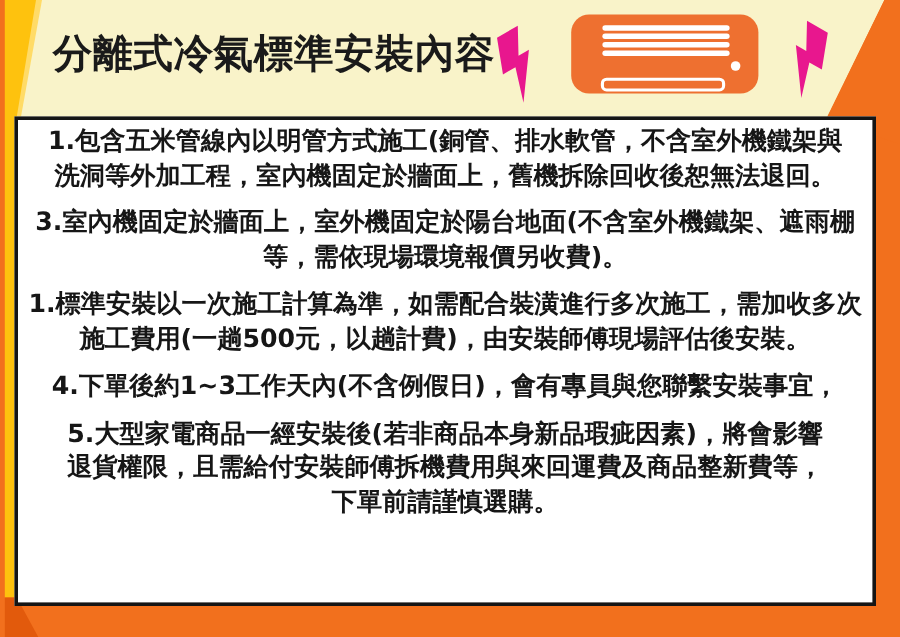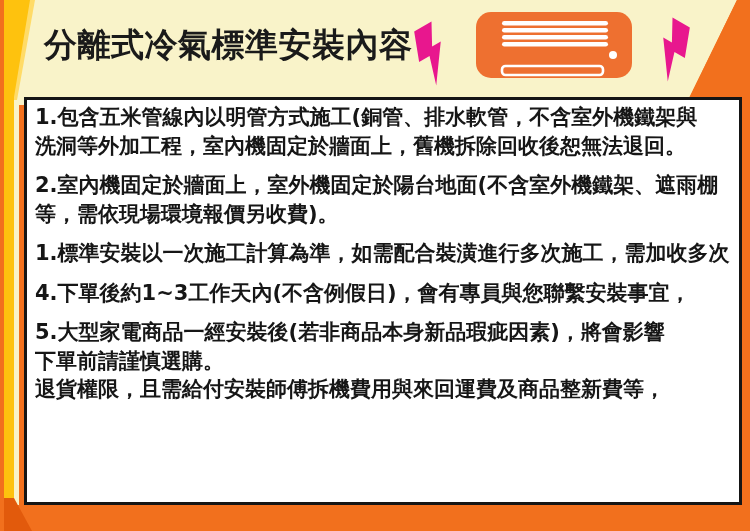--- a/index.html
+++ b/index.html
@@ -41,26 +41,27 @@
   }
   .bolt-left  { left: 412px; top: 23px; }
   .bolt-right { left: 648px; top: 19px; transform: scaleX(-1); }
   .ac-icon {
     position: absolute;
     left: 476px; top: 12px;
     overflow: visible;
   }
   .panel {
     position: absolute;
-    left: 24px; top: 97px;
+    left: 12px; top: 97px;
     width: 718px; height: 408px;
     background: #FFFFFF;
     border: 3px solid #151515;
     padding: 3px 8px 0 8px;
     overflow: hidden;
+    text-align: center;
   }
   .term {
     margin-bottom: 11px;
     color: #161616;
     font-weight: 700;
   }
   .term-line {
     font-size: 21px;
     line-height: 28.5px;
     white-space: nowrap;
@@ -108,33 +109,34 @@
   </div>
 
   <div class="panel">
 
     <div class="term">
       <div class="term-line">1.包含五米管線內以明管方式施工(銅管、排水軟管，不含室外機鐵架與</div>
       <div class="term-line">洗洞等外加工程，室內機固定於牆面上，舊機拆除回收後恕無法退回。</div>
     </div>
 
     <div class="term">
-      <div class="term-line">2.室內機固定於牆面上，室外機固定於陽台地面(不含室外機鐵架、遮雨棚</div>
+      <div class="term-line">3.室內機固定於牆面上，室外機固定於陽台地面(不含室外機鐵架、遮雨棚</div>
       <div class="term-line">等，需依現場環境報價另收費)。</div>
     </div>
 
     <div class="term">
       <div class="term-line">1.標準安裝以一次施工計算為準，如需配合裝潢進行多次施工，需加收多次</div>
+      <div class="term-line">施工費用(一趟500元，以趟計費)，由安裝師傅現場評估後安裝。</div>
     </div>
 
     <div class="term">
       <div class="term-line">4.下單後約1~3工作天內(不含例假日)，會有專員與您聯繫安裝事宜，</div>
     </div>
 
     <div class="term">
       <div class="term-line">5.大型家電商品一經安裝後(若非商品本身新品瑕疵因素)，將會影響</div>
+      <div class="term-line">退貨權限，且需給付安裝師傅拆機費用與來回運費及商品整新費等，</div>
       <div class="term-line">下單前請謹慎選購。</div>
-      <div class="term-line">退貨權限，且需給付安裝師傅拆機費用與來回運費及商品整新費等，</div>
     </div>
 
 
   </div>
 </div>
 
 </body></html>

